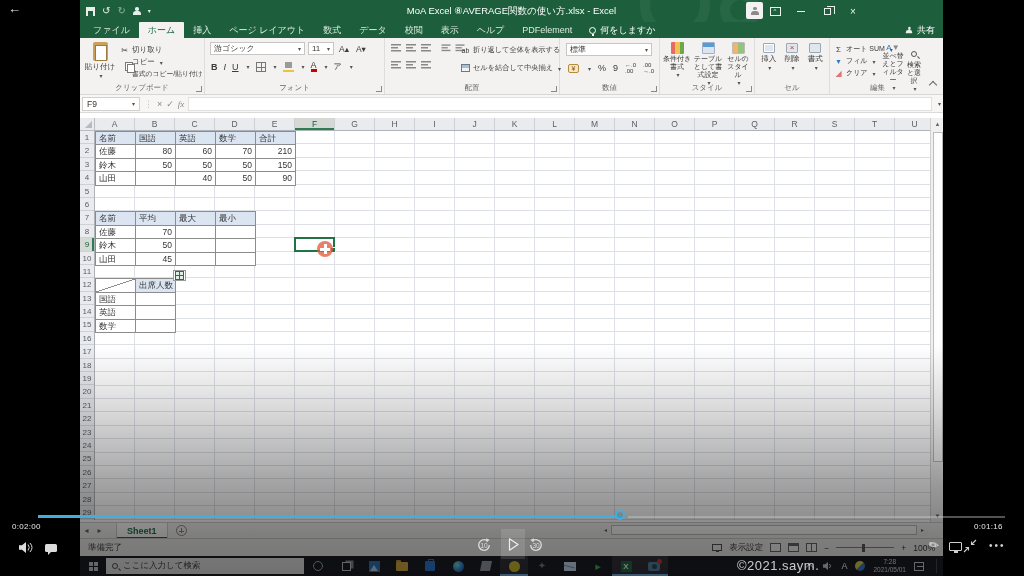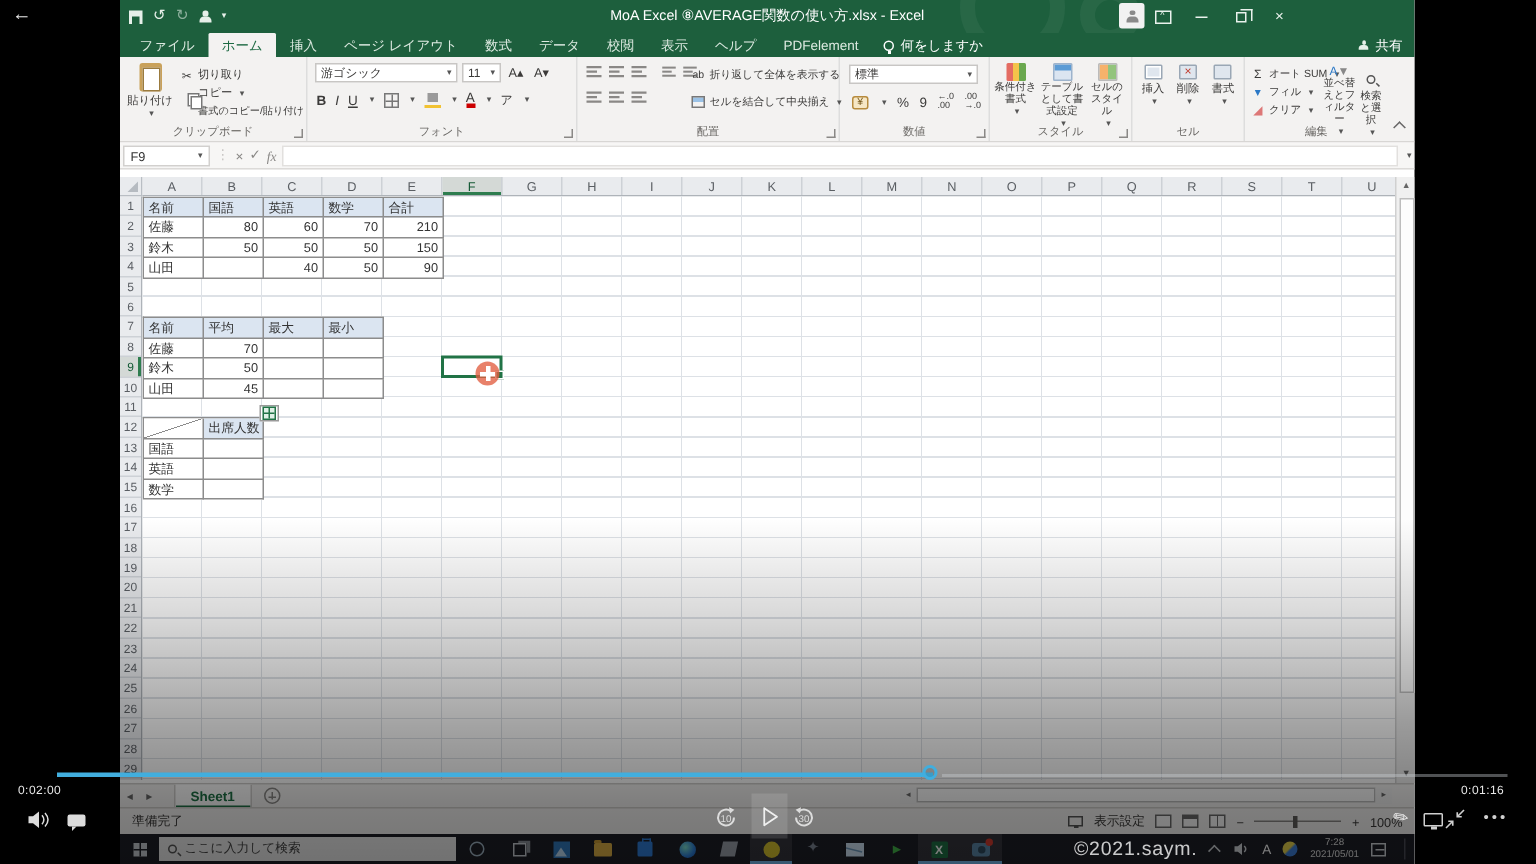--- a/index.html
+++ b/index.html
@@ -166,21 +166,21 @@
   .progress-played{left:38px;top:515px;width:584px;height:2.5px;background:#41aede}
   .progress-rest{left:628px;top:516px;width:377px;height:1.5px;background:rgba(200,205,210,.4)}
   .progress-handle{left:615px;top:510px;width:10px;height:10px;border:2.5px solid #41aede;border-radius:50%;background:rgba(0,0,0,.1)}
   .t-elapsed{left:12px;top:522px;font-size:8px;color:#e8e8e8;letter-spacing:.3px}
   .t-remaining{left:974px;top:522px;font-size:8px;color:#e8e8e8;letter-spacing:.3px}
   .vol{left:18px;top:540px}
   .cap{left:44px;top:541px}
   .playtile{left:501px;top:529px;width:24px;height:30px;background:rgba(255,255,255,.12);display:flex;align-items:center;justify-content:center}
   .shrink{left:963px;top:539px}
   .moredots{left:989px;top:540px;color:#cfcfcf;font-size:10px;letter-spacing:2px}
-  .wm{left:716px;top:558px;font-size:13px;color:rgba(255,255,255,.78);letter-spacing:.5px;z-index:11;white-space:nowrap}
+  .wm{left:737px;top:558px;font-size:13px;color:rgba(255,255,255,.78);letter-spacing:.5px;z-index:11;white-space:nowrap}
   .wm-pencil{left:929px;top:538px;color:#e8e8e8;font-size:12px;transform:rotate(-35deg);z-index:11}
   .wm-monitor{left:949px;top:542px;width:13px;height:9px;border:1px solid #cfcfcf;border-radius:1px;z-index:11}
   .wm-monitor:after{content:"";position:absolute;left:4px;bottom:-3px;width:4px;height:2px;background:#cfcfcf}
 </style>
 </head>
 <body>
 
 <div id="frame">
 
   <div class="titlebar a">

